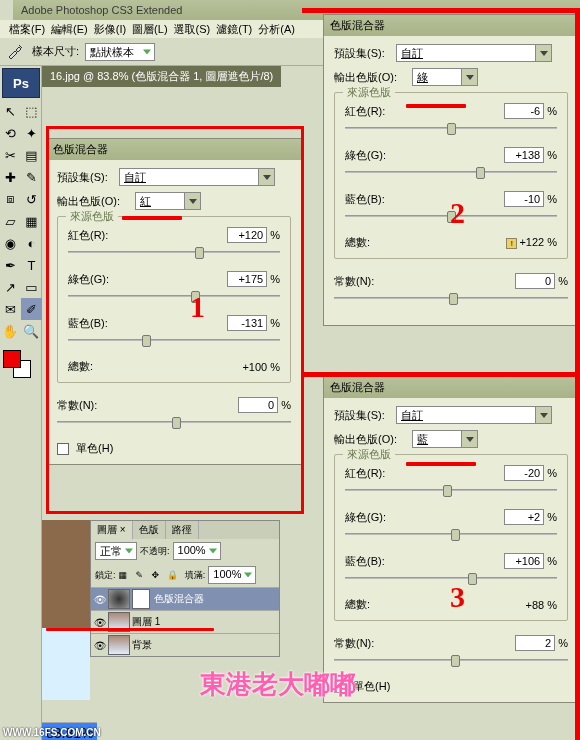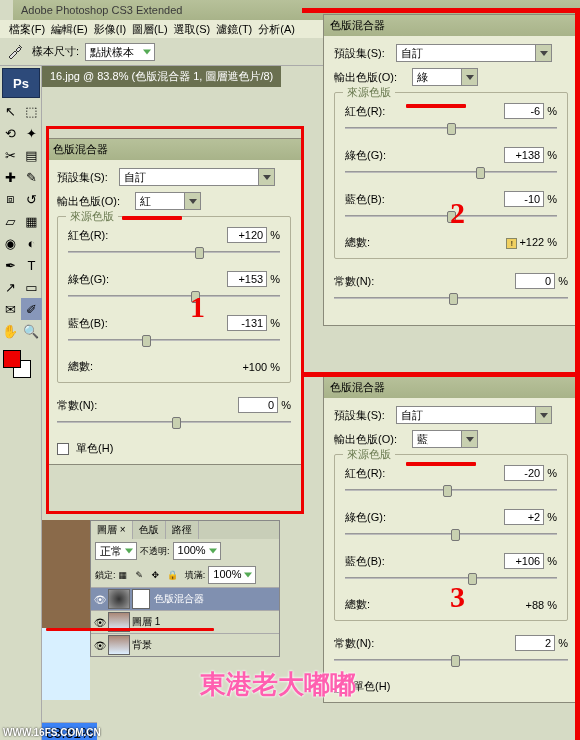--- a/index.html
+++ b/index.html
@@ -19,21 +19,21 @@
 .ps-logo { grid-column: 1 / 3; height: 30px; background: #2d4a7a; color: #fff; display: flex; align-items: center; justify-content: center; font-weight: bold; font-size: 13px; margin: 2px; border: 1px solid #1a2d4f; }
 .swatches { grid-column: 1/3; margin-top: 6px; position: relative; height: 30px; }
 .sw-fg { width: 18px; height: 18px; background: #e00; border: 1px solid #000; position: absolute; left: 3px; top: 2px; }
 .sw-bg { width: 18px; height: 18px; background: #fff; border: 1px solid #000; position: absolute; left: 13px; top: 12px; }
 .mixer { position: absolute; background: #e9ecd6; border: 1px solid #8a8a7a; font-size: 11px; }
 .mixer-title { background: linear-gradient(#b7c19a, #a8b389); padding: 3px 6px; font-size: 11px; }
 .mixer-body { padding: 8px 10px; }
 .row { display: flex; align-items: center; gap: 6px; margin-bottom: 6px; }
 .label { min-width: 56px; }
 .select { display: flex; align-items: center; }
-.select-box { background: #fff; border: 1px solid #888; height: 18px; min-width: 110px; padding: 1px 4px; display: inline-block; }
+.select-box { background: #fff; border: 1px solid #888; height: 18px; min-width: 110px; padding: 1px 4px; display: inline-block; text-decoration: underline; }
 .select-btn { width: 16px; height: 18px; background: #c8d0b0; border: 1px solid #888; border-left: none; display: inline-flex; align-items: center; justify-content: center; }
 .select-btn::before { content: ''; border-left: 4px solid transparent; border-right: 4px solid transparent; border-top: 5px solid #444; }
 .fieldset { border: 1px solid #b0b098; border-radius: 2px; padding: 10px 10px 6px; margin-top: 6px; position: relative; }
 .fieldset-title { position: absolute; top: -8px; left: 8px; background: #e9ecd6; padding: 0 4px; color: #6a7a50; font-size: 11px; }
 .chan { margin-bottom: 12px; }
 .chan-head { display: flex; justify-content: space-between; align-items: center; margin-bottom: 2px; }
 .numbox { background: #fff; border: 1px solid #888; width: 40px; height: 16px; padding: 1px 3px; text-align: right; display: inline-block; }
 .unit { margin-left: 3px; }
 .slider { height: 14px; position: relative; background: linear-gradient(to right, transparent 0, transparent 50%, transparent 100%); }
 .slider-track { position: absolute; top: 6px; left: 0; right: 0; height: 2px; background: linear-gradient(#888, #ccc); }
@@ -148,21 +148,21 @@
           <span><span class="numbox">+120</span><span class="unit">%</span></span>
         </div>
         <div class="slider">
             <div class="slider-track"></div>
             <div class="slider-thumb" style="left:60%"></div>
           </div>
       </div>
       <div class="chan">
         <div class="chan-head">
           <span>綠色(G):</span>
-          <span><span class="numbox">+153</span><span class="unit">%</span></span>
+          <span><span class="numbox">+175</span><span class="unit">%</span></span>
         </div>
         <div class="slider">
             <div class="slider-track"></div>
             <div class="slider-thumb" style="left:58%"></div>
           </div>
       </div>
       <div class="chan">
         <div class="chan-head">
           <span>藍色(B):</span>
           <span><span class="numbox">-131</span><span class="unit">%</span></span>

